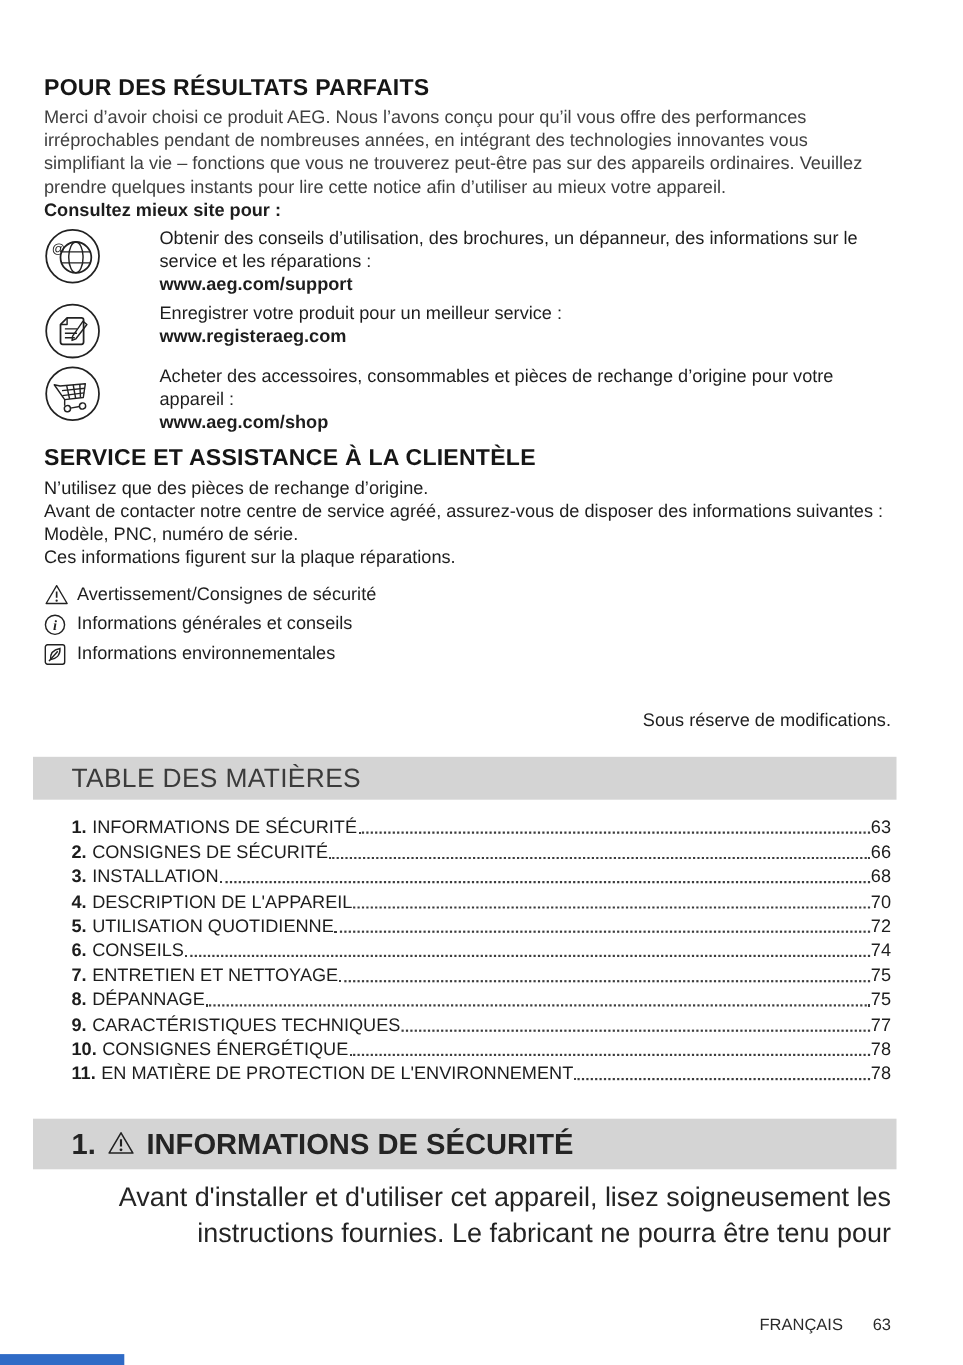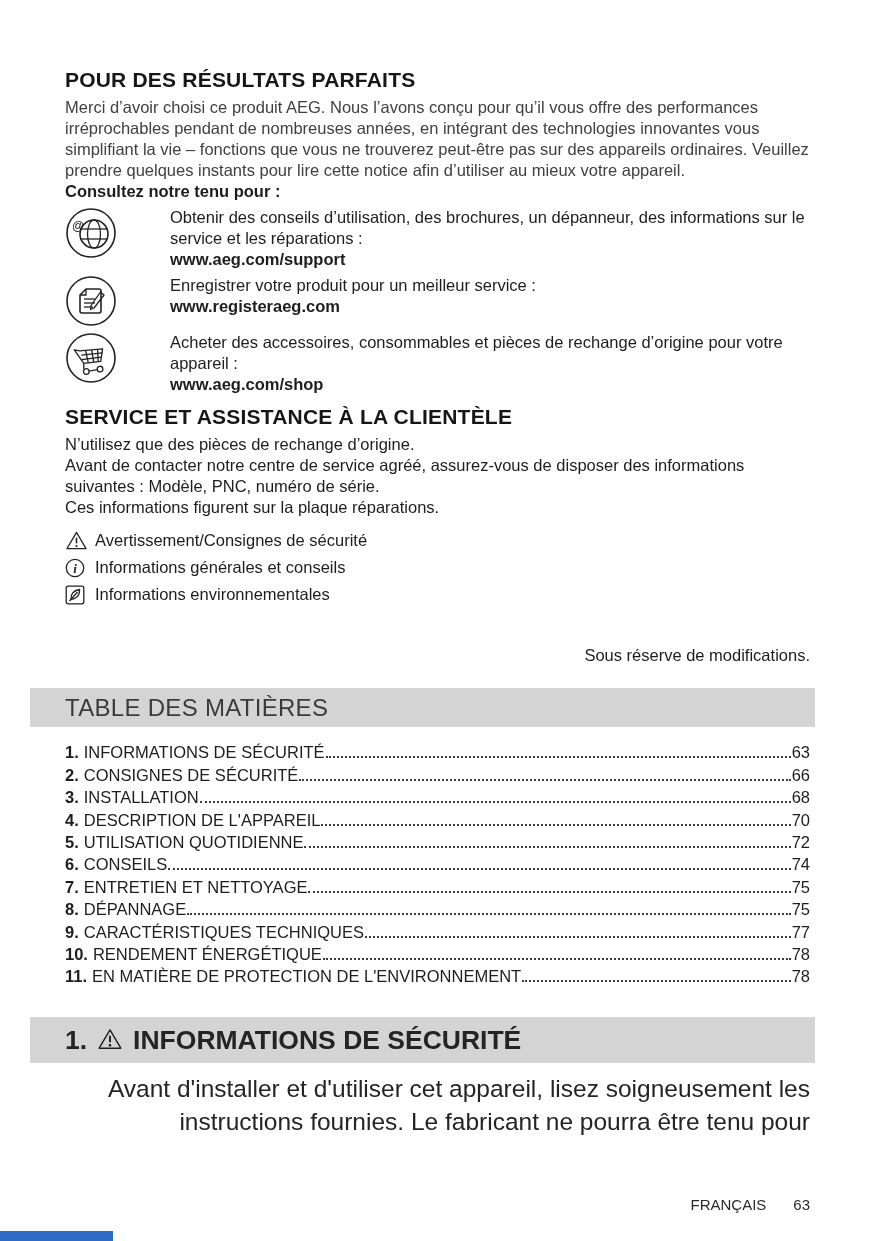--- a/index.html
+++ b/index.html
@@ -6,21 +6,21 @@
   html, body { background: #ffffff; }
   .page {
     position: relative;
     width: 875px;
     height: 1241px;
     background: #ffffff;
     font-family: "Liberation Sans", sans-serif;
     color: #1d1d1d;
     overflow: hidden;
   }
-  .content { padding: 68px 65px 0 65px; }
+  .content { padding: 68px 65px 0 40px; }
 
   h1.doc-h1 {
     font-size: 21px;
     font-weight: bold;
     letter-spacing: 0.2px;
     color: #161616;
     margin-bottom: 5px;
   }
   .bodytext { font-size: 16.5px; line-height: 21px; color: #404040; }
   .bold { font-weight: bold; }
@@ -107,21 +107,21 @@
   .icon-stroke-thin { fill: none; stroke: #222222; stroke-width: 1.3; }
 </style>
 </head>
 <body>
 
 <div class="page">
   <div class="content">
 
     <h1 class="doc-h1">POUR DES RÉSULTATS PARFAITS</h1>
     <p class="bodytext">Merci d’avoir choisi ce produit AEG. Nous l’avons conçu pour qu’il vous offre des performances irréprochables pendant de nombreuses années, en intégrant des technologies innovantes vous simplifiant la vie – fonctions que vous ne trouverez peut-être pas sur des appareils ordinaires. Veuillez prendre quelques instants pour lire cette notice afin d’utiliser au mieux votre appareil.</p>
-    <p class="subtitle">Consultez notre tenu pour :</p>
+    <p class="subtitle">Consultez mieux site pour :</p>
 
     <div class="link-rows">
 
       <div class="link-row">
         <span class="link-icon">
           <svg width="52" height="52" viewBox="0 0 52 52">
             <circle class="icon-stroke" cx="26" cy="26" r="24"></circle>
             <circle class="icon-stroke" cx="29" cy="27" r="14"></circle>
             <ellipse class="icon-stroke-thin" cx="29" cy="27" rx="6.5" ry="14"></ellipse>
             <line class="icon-stroke-thin" x1="15.6" y1="22" x2="42.4" y2="22"></line>
@@ -273,21 +273,21 @@
         <span class="toc-page">75</span>
       </div>
     <div class="toc-row">
         <span class="toc-num">9.</span>
         <span class="toc-label">CARACTÉRISTIQUES TECHNIQUES</span>
         <span class="toc-dots"></span>
         <span class="toc-page">77</span>
       </div>
     <div class="toc-row">
         <span class="toc-num">10.</span>
-        <span class="toc-label">RENDEMENT ÉNERGÉTIQUE</span>
+        <span class="toc-label">CONSIGNES ÉNERGÉTIQUE</span>
         <span class="toc-dots"></span>
         <span class="toc-page">78</span>
       </div>
     <div class="toc-row">
         <span class="toc-num">11.</span>
         <span class="toc-label">EN MATIÈRE DE PROTECTION DE L'ENVIRONNEMENT</span>
         <span class="toc-dots"></span>
         <span class="toc-page">78</span>
       </div>
   </div>

